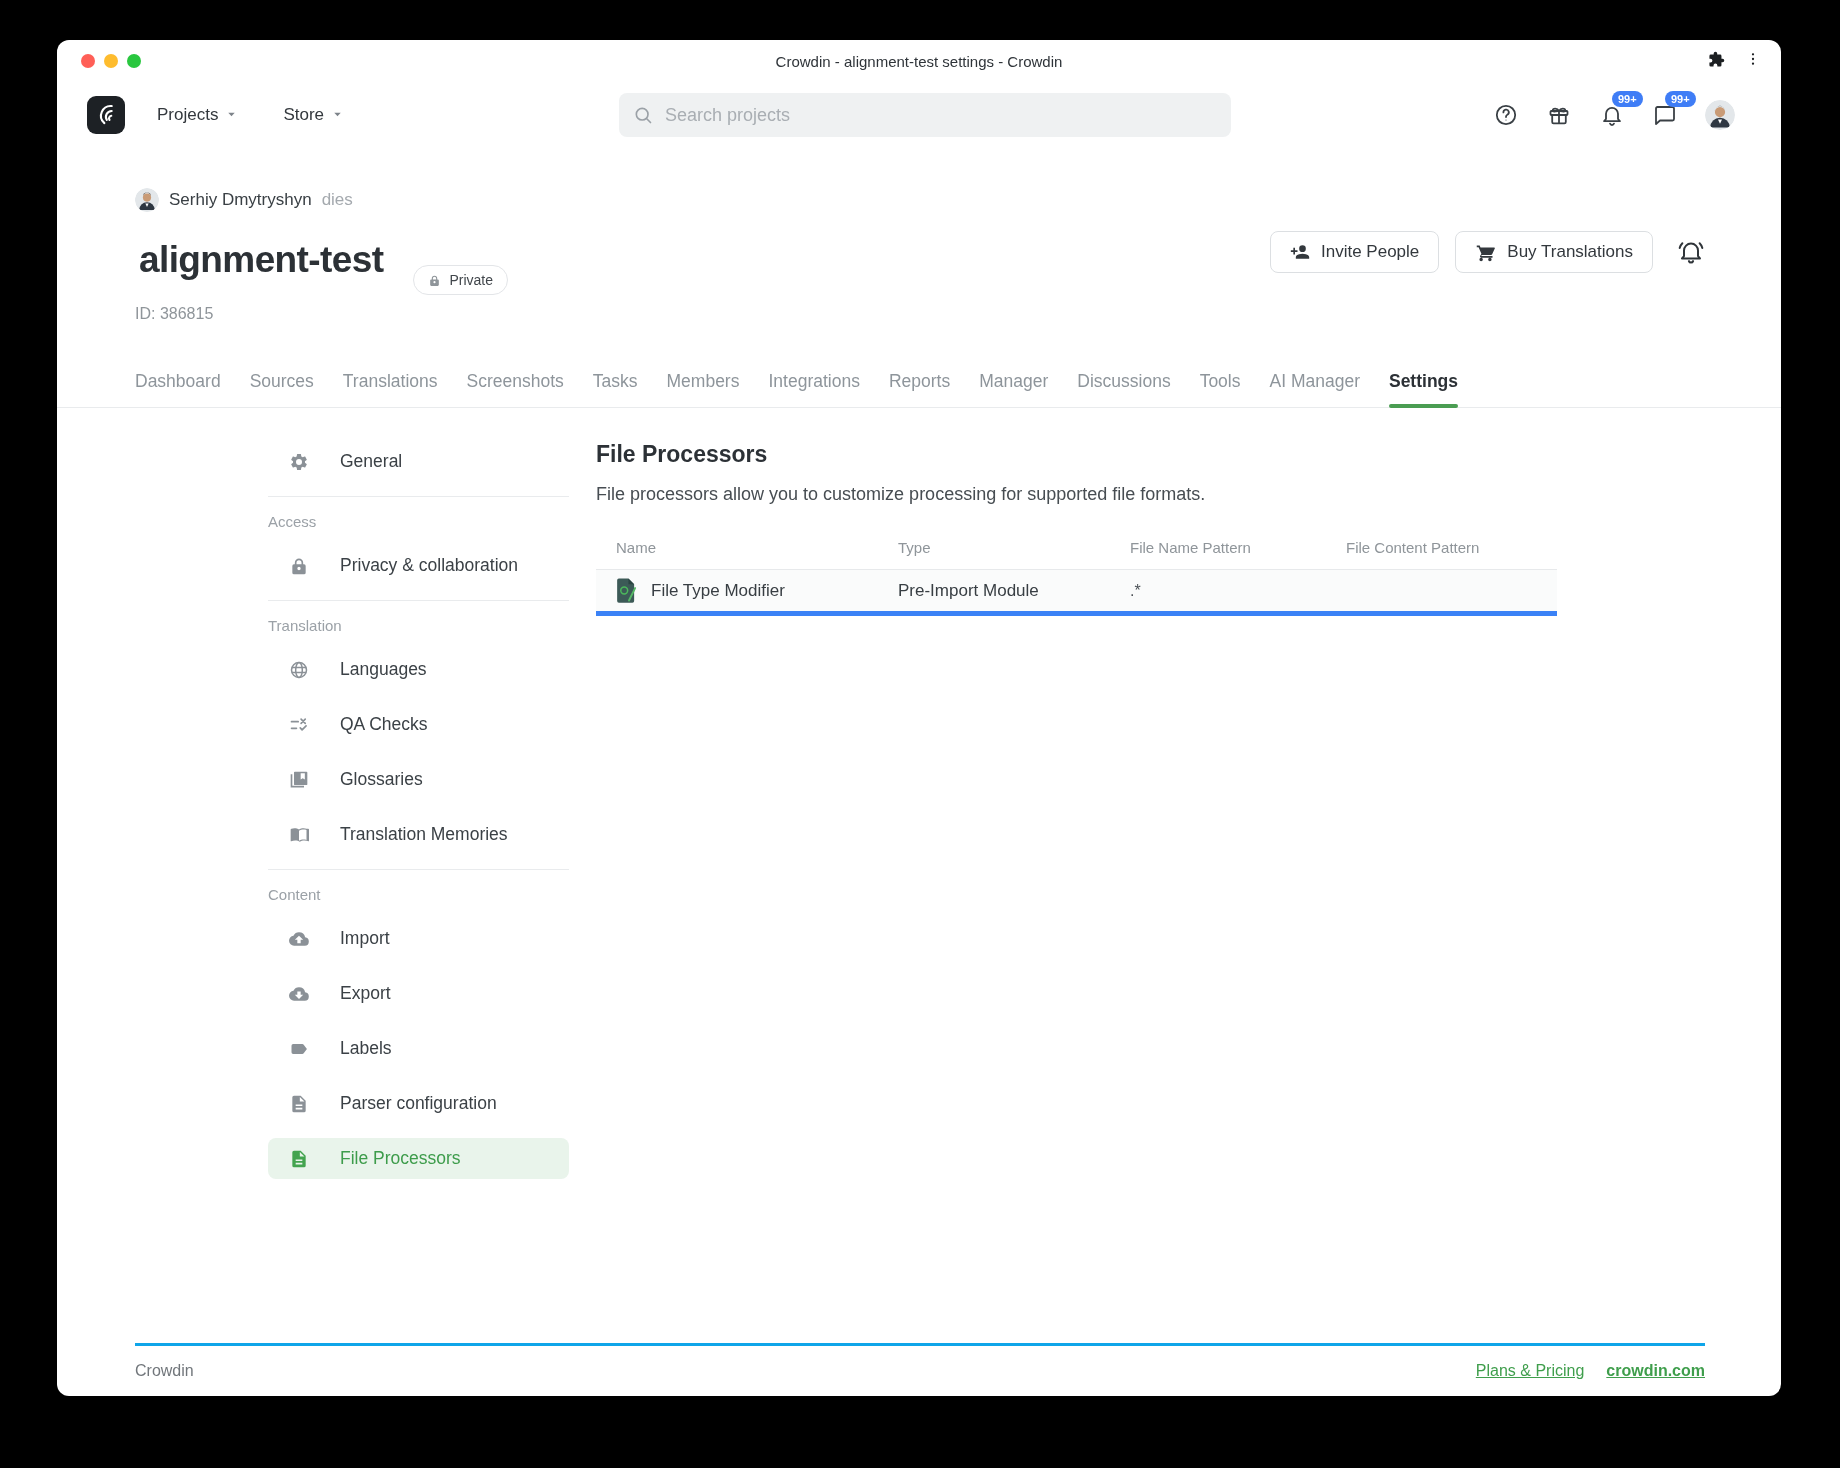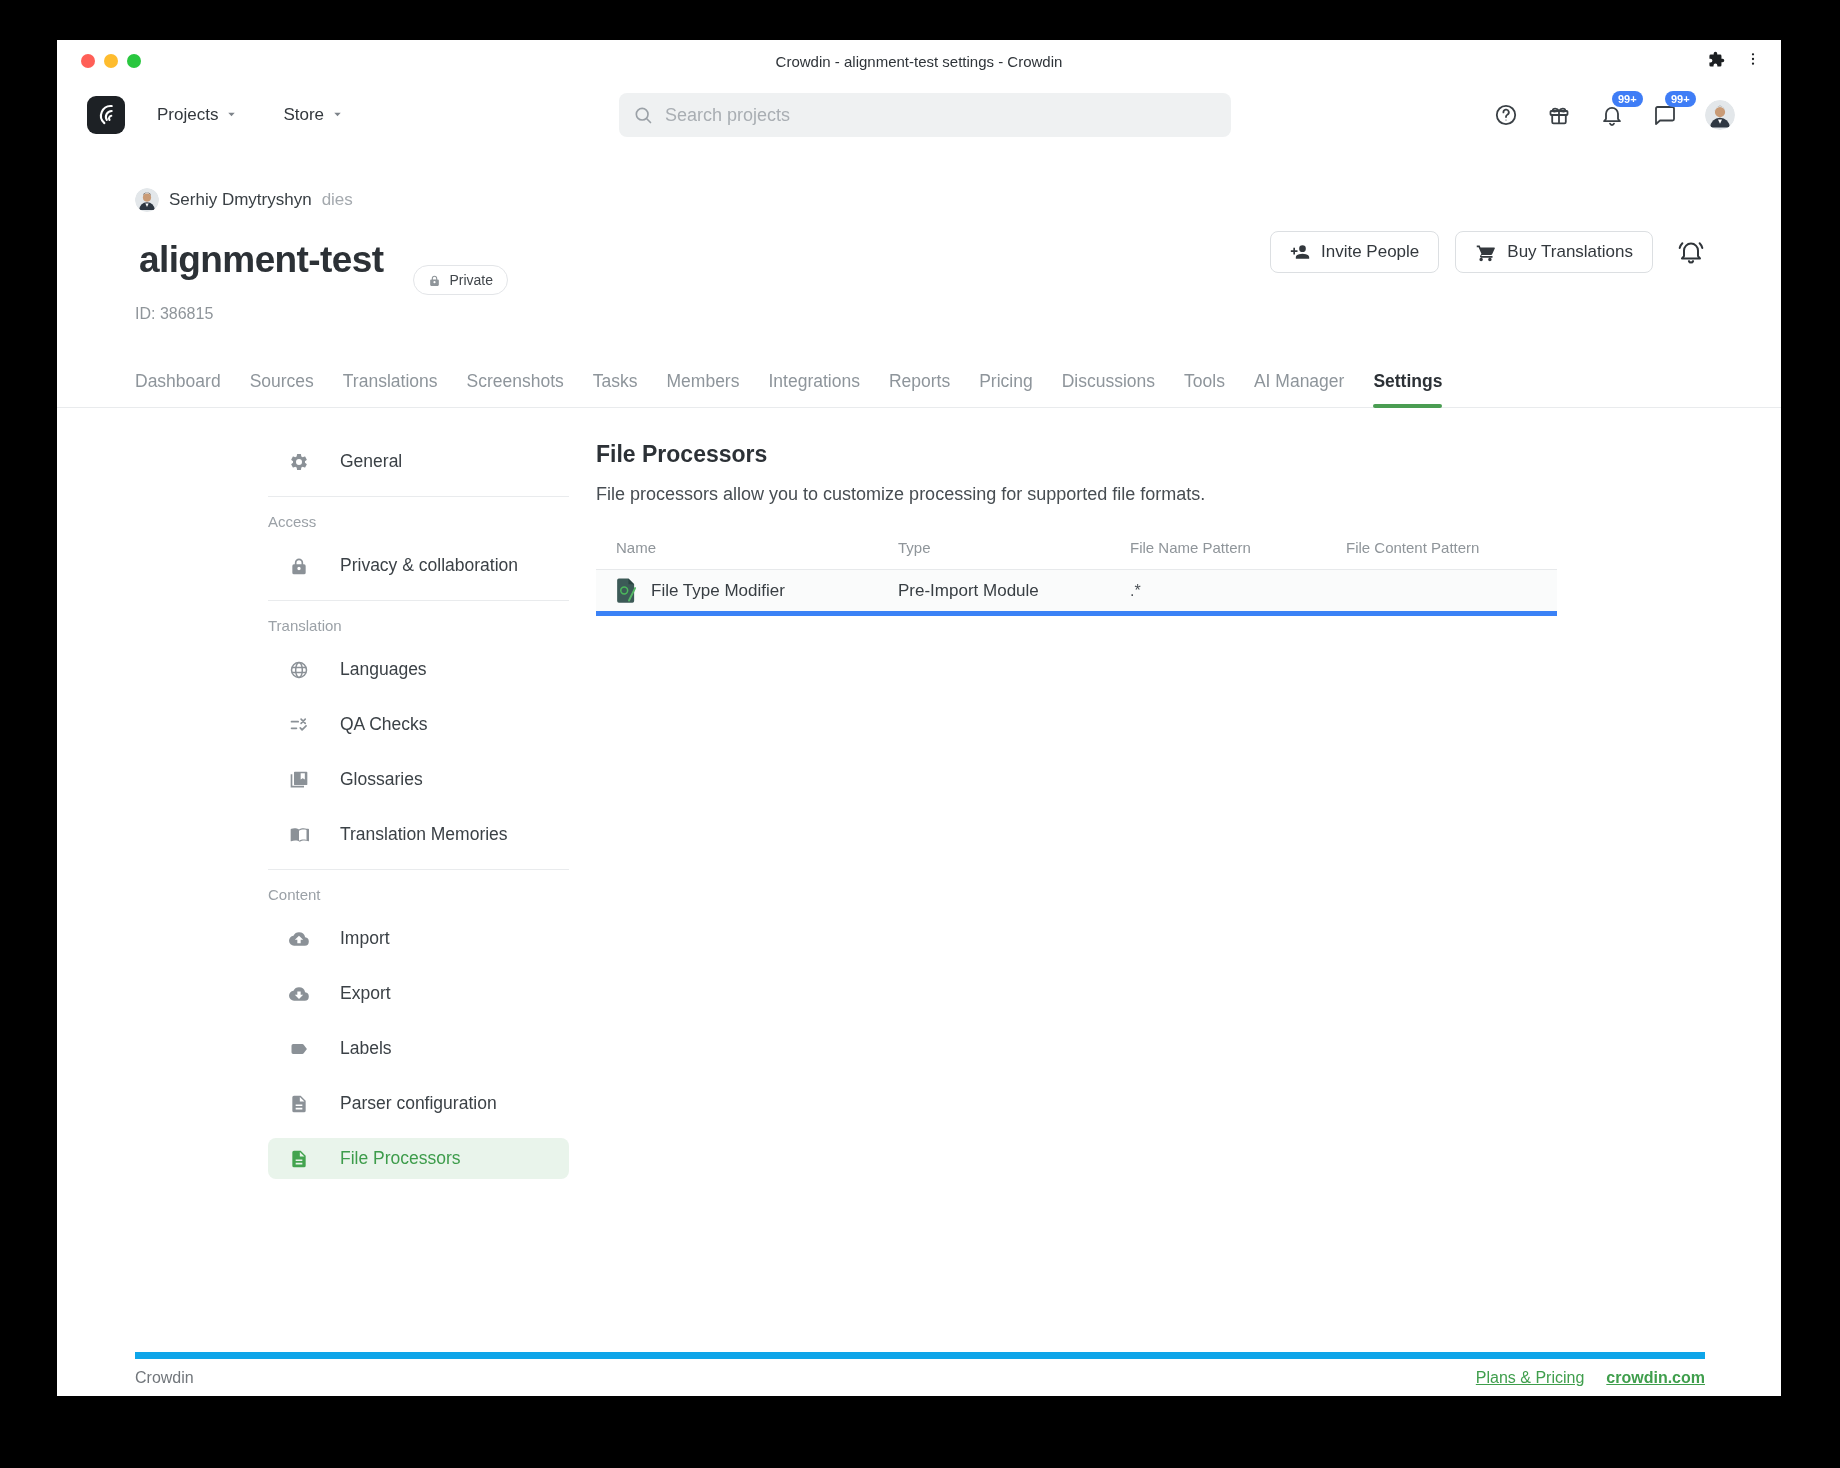--- a/index.html
+++ b/index.html
@@ -5,21 +5,21 @@
   * { box-sizing: border-box; }
   html,body { margin:0; padding:0; }
   body {
     width:1840px; height:1468px; background:#000;
     font-family:"Liberation Sans", sans-serif;
     -webkit-font-smoothing:antialiased;
     position:relative; overflow:hidden;
   }
   .window {
     position:absolute; left:57px; top:40px; width:1724px; height:1356px;
-    background:#fff; border-radius:0; overflow:hidden;
+    background:#fff; border-radius:12px; overflow:hidden;
     display:flex; flex-direction:column;
   }
   
   .titlebar { height:42px; position:relative; display:flex; align-items:center; flex:0 0 auto; }
   .lights { position:absolute; left:24px; top:0; height:100%; display:flex; align-items:center; gap:9px; }
   .light { width:14px; height:14px; border-radius:50%; }
   .light.red{ background:#ff5f57; } .light.yellow{ background:#febc2e; } .light.green{ background:#29c73f; }
   .titlebar-title { flex:1; text-align:center; font-size:15px; color:#2f3439; }
   .titlebar-right { position:absolute; right:20px; top:0; height:100%; display:flex; align-items:center; gap:20px; color:#1c1f22; }
 
@@ -75,21 +75,21 @@
   .main-title { font-size:23px; font-weight:bold; color:#2c3136; margin:0; }
   .main-desc { margin-top:16px; font-size:18px; color:#474d52; }
   .table { margin-top:28px; }
   .thead, .trow { display:grid; grid-template-columns:282px 232px 216px 1fr; padding-left:20px; padding-right:20px; }
   .thead { padding-top:6px; padding-bottom:13px; font-size:15px; color:#8f959a; border-bottom:1px solid #e7e9eb; }
   .trow { height:46px; align-items:center; background:#fafbfb; font-size:17px; color:#383e43; border-bottom:5px solid #3b82f6; cursor:default; }
   .cell-name { display:flex; align-items:center; gap:14px; }
   .pattern-cell { font-size:16px; color:#4a5055; }
 
   
-  .footer { flex:0 0 auto; margin:0 76px 0 78px; border-top:7px solid #0ea5e9; height:44px; display:flex; align-items:center; justify-content:space-between; }
+  .footer { flex:0 0 auto; margin:0 76px 0 78px; border-top:3px solid #0ea5e9; height:53px; display:flex; align-items:center; justify-content:space-between; }
   .footer-brand { font-size:16px; color:#71767b; }
   .footer-links { display:flex; align-items:baseline; gap:22px; font-size:16px; }
   .link-green { color:#3f9e4c; cursor:default;text-decoration:underline; }
   .link-green.bold { font-weight:bold; }
 </style>
 </head>
 <body>
 
 <div class="window">
 
@@ -249,21 +249,21 @@
 
   <div class="tabs">
     <span class="tab">Dashboard</span>
     <span class="tab">Sources</span>
     <span class="tab">Translations</span>
     <span class="tab">Screenshots</span>
     <span class="tab">Tasks</span>
     <span class="tab">Members</span>
     <span class="tab">Integrations</span>
     <span class="tab">Reports</span>
-    <span class="tab">Pricing</span>
+    <span class="tab">Manager</span>
     <span class="tab">Discussions</span>
     <span class="tab">Tools</span>
     <span class="tab">AI Manager</span>
     <span class="tab active">Settings</span>
   </div>
 
   <div class="content">
 
     <div class="sidebar">
       <div class="side-item">

